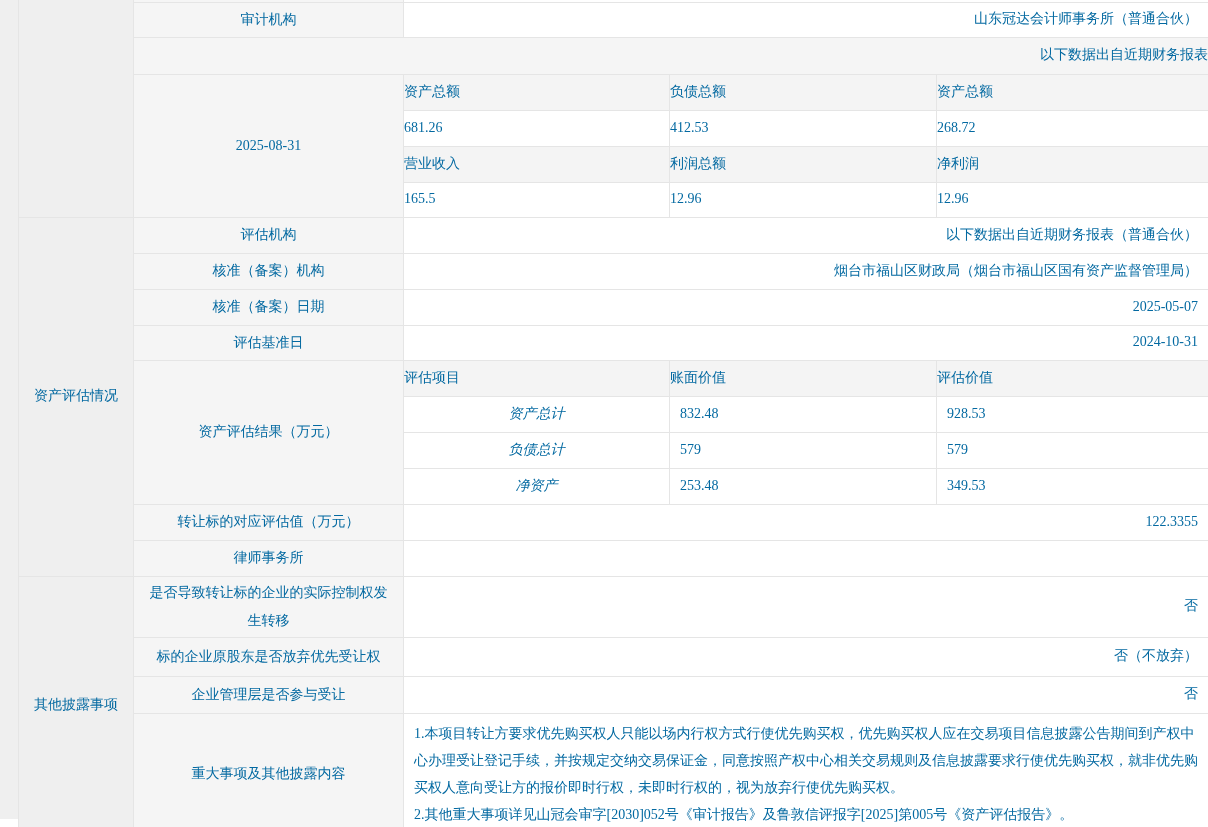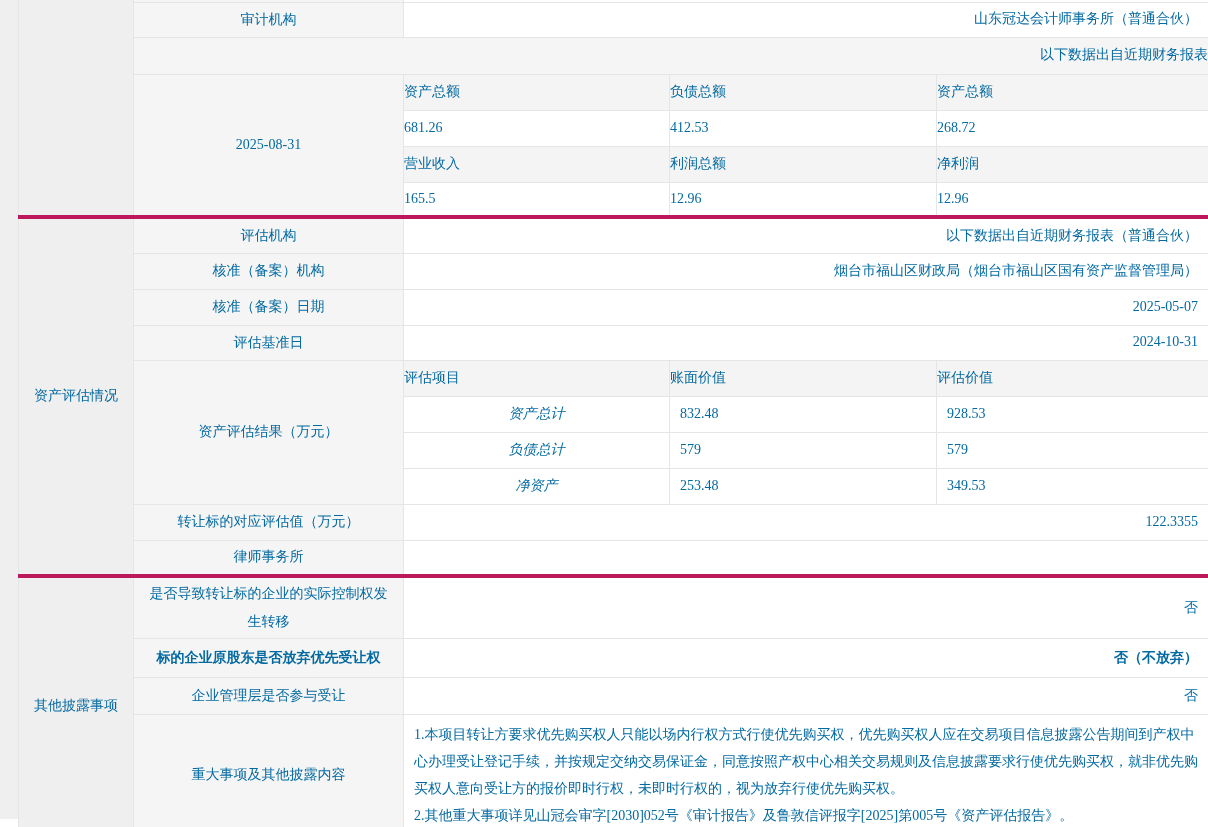--- a/index.html
+++ b/index.html
@@ -28,24 +28,24 @@
     padding: 0;
     overflow: hidden;
     vertical-align: middle;
     line-height: 1.6;
   }
   
   tr.sliver td { height: 2px; padding: 0; border-top: none; }
   tr.h35 { height: 35px; }
   tr.h36 { height: 36px; }
   tr.h37 { height: 37px; }
-  tr.h39 { height: 39px; font-weight: bold; }
+  tr.h39 { height: 39px; }
   tr.h58 { height: 58px; }
   tr.h108 { height: 108px; }
-  tr.sec-start td { border-top: 4px solid #be185d; }
+  tr.sec-start td { border-top: 1px solid #be185d; }
   
   .colA  { background: #efefef; text-align: center; padding: 4px 6px; }
   .lbl   { background: #f5f5f5; text-align: center; padding: 2px 14px; line-height: 28px; }
   .val   { background: #ffffff; text-align: right; padding: 0 10px; }
   .note  { background: #f5f5f5; text-align: right; }
   .ihead { background: #f4f4f4; }
   .icell { background: #ffffff; }
   .evitem{ background: #ffffff; text-align: center; font-style: italic; }
   .evval { background: #ffffff; text-align: left; padding: 0 10px; }
   .longtext {

